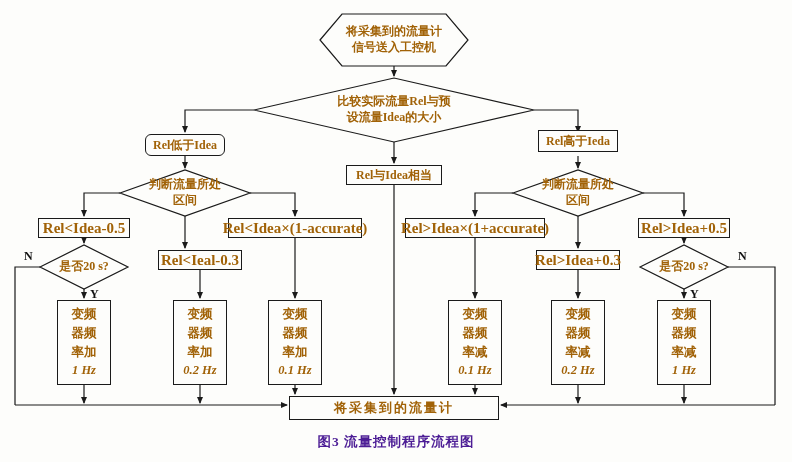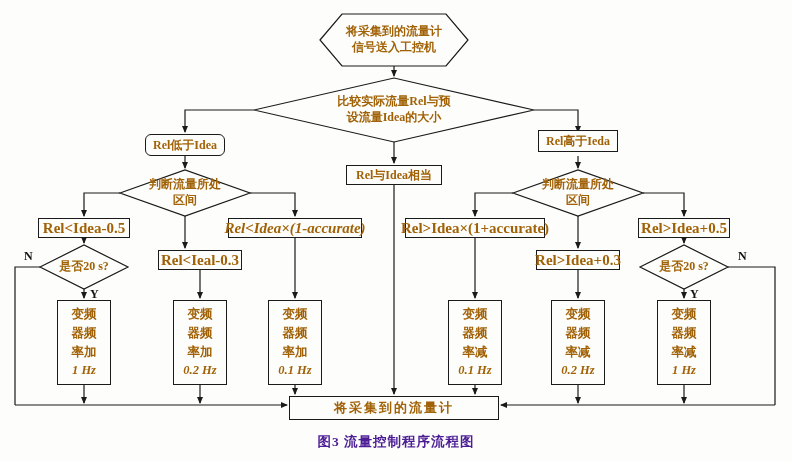--- a/index.html
+++ b/index.html
@@ -135,21 +135,21 @@
     <span>判断流量所处</span>
     <span>区间</span>
   </div>
   <div class="node overlay" style="left:518px; top:172px; width:120px; height:42px;">
     <span>判断流量所处</span>
     <span>区间</span>
   </div>
 
   <div class="node rect" style="left:38px; top:218px; width:92px; height:20px;">Rel&lt;Idea-0.5</div>
   <div class="node rect" style="left:158px; top:250px; width:84px; height:20px;">Rel&lt;Ieal-0.3</div>
-  <div class="node rect" style="left:228px; top:218px; width:134px; height:20px;font-style:italic;">Rel&lt;Idea×(1-accurate)</div>
+  <div class="node rect" style="left:228px; top:218px; width:134px; height:20px;">Rel&lt;Idea×(1-accurate)</div>
   <div class="node rect" style="left:405px; top:218px; width:140px; height:20px;">Rel&gt;Idea×(1+accurate)</div>
   <div class="node rect" style="left:536px; top:250px; width:84px; height:20px;">Rel&gt;Idea+0.3</div>
   <div class="node rect" style="left:638px; top:218px; width:92px; height:20px;">Rel&gt;Idea+0.5</div>
 
   <div class="node overlay" style="left:42px; top:247px; width:84px; height:40px;">是否20 s?</div>
   <div class="node overlay" style="left:642px; top:247px; width:84px; height:40px;">是否20 s?</div>
 
   <span class="yn" style="left:24px; top:249px;">N</span>
   <span class="yn" style="left:90px; top:287px;">Y</span>
   <span class="yn" style="left:738px; top:249px;">N</span>

